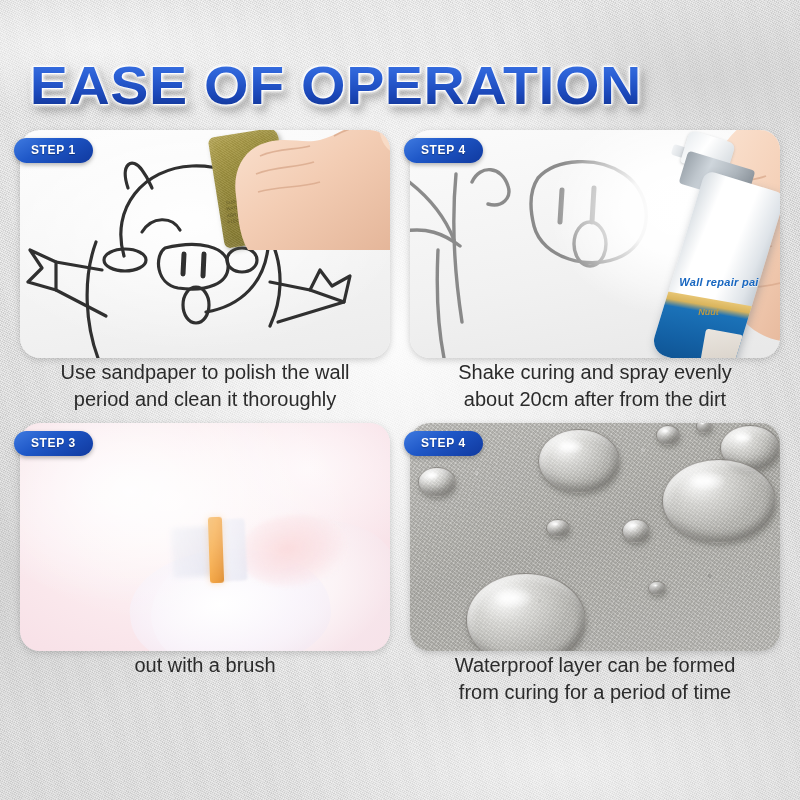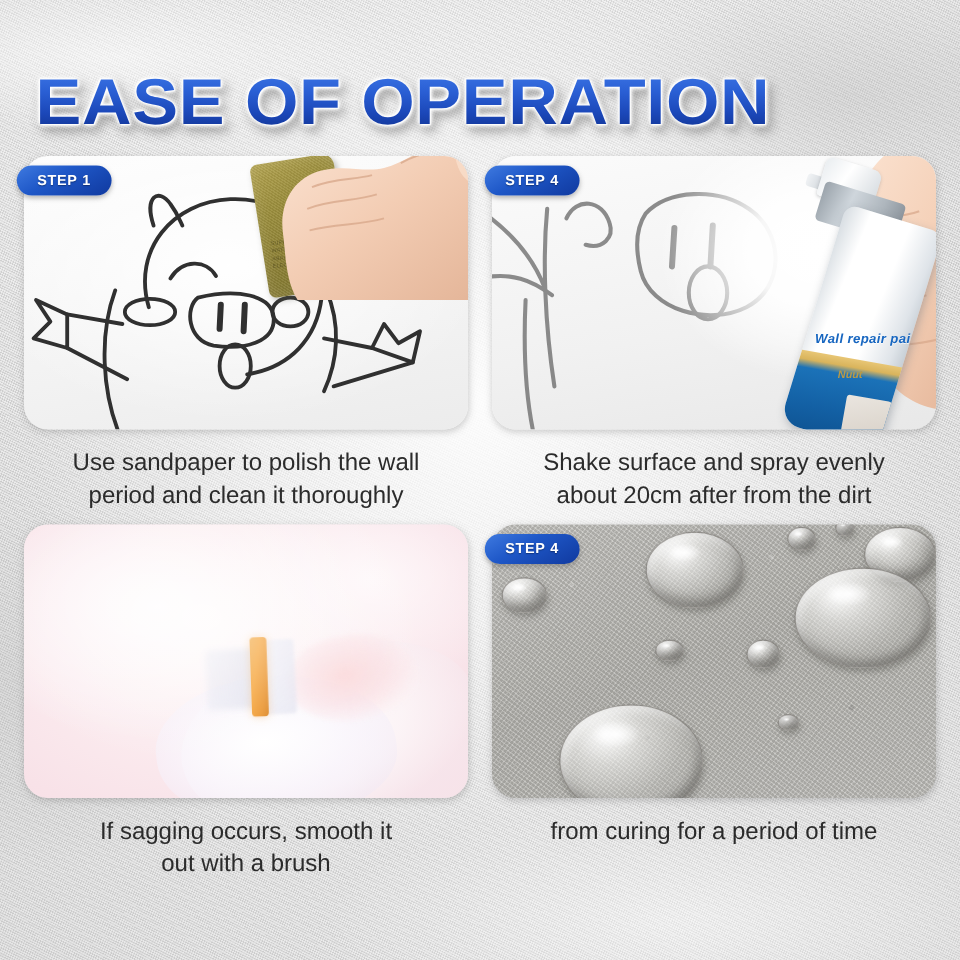--- a/index.html
+++ b/index.html
@@ -111,21 +111,21 @@
     color: #ffffff;
     font-size: 12px;
     font-weight: bold;
     letter-spacing: 0.6px;
     text-shadow: 0 1px 1px rgba(0,0,0,0.35);
     box-shadow: 0 2px 4px rgba(90,90,90,0.45);
     white-space: nowrap;
   }
 
   .caption {
-    margin-top: 15px;
+    margin-top: 1px;
     text-align: center;
     font-size: 20px;
     line-height: 1.35;
     color: #2b2b2b;
     padding: 0 6px;
   }
   .caption .cap-line { display: block; }
 
   
   .p1 { background: linear-gradient(170deg, #fdfdfd 0%, #f4f4f4 55%, #ececec 100%); }
@@ -502,62 +502,63 @@
             <div class="band">
               <div class="swatch"></div>
             </div>
             <div class="can-label">Wall repair paint</div>
             <div class="can-sub">Nuut</div>
           </div>
         </div>
       </div>
 
       <div class="caption">
-        <span class="cap-line">Shake surface and spray evenly</span>
+        <span class="cap-line">Shake curing and spray evenly</span>
         <span class="cap-line">about 20cm after from the dirt</span>
       </div>
 
       <div class="badge">STEP 4</div>
     </div>
 
     <div class="step-cell">
       <div class="panel p3">
         <div class="haze"></div>
         <div class="forearm"></div>
         <div class="sleeve"></div>
         <div class="hand3"></div>
         <div class="bristles"></div>
         <div class="brush-ferrule"></div>
         <div class="brush-handle"></div>
         <div class="bloom"></div>
       </div>
 
       <div class="caption">
-        <span class="cap-line">If sagging occurs, smooth it</span>
         <span class="cap-line">out with a brush</span>
       </div>
 
+      <div class="badge">STEP 3</div>
     </div>
 
     <div class="step-cell">
       <div class="panel p4" id="droplet-panel">
 
       <div class="drop" style="left: 128px; top: 6px; width: 80px; height: 62px;"></div>
           <div class="drop" style="left: 246px; top: 2px; width: 22px; height: 18px;"></div>
           <div class="drop" style="left: 286px; top: -4px; width: 14px; height: 12px;"></div>
           <div class="drop" style="left: 310px; top: 2px; width: 58px; height: 44px;"></div>
           <div class="drop" style="left: 252px; top: 36px; width: 112px; height: 82px;"></div>
           <div class="drop" style="left: 8px; top: 44px; width: 36px; height: 28px;"></div>
           <div class="drop" style="left: 212px; top: 96px; width: 26px; height: 22px;"></div>
           <div class="drop" style="left: 136px; top: 96px; width: 22px; height: 16px;"></div>
           <div class="drop" style="left: 56px; top: 150px; width: 118px; height: 92px;"></div>
           <div class="drop" style="left: 238px; top: 158px; width: 16px; height: 12px;"></div>
         </div>
 
       <div class="caption">
+        <span class="cap-line">Waterproof layer can be formed</span>
         <span class="cap-line">from curing for a period of time</span>
       </div>
 
       <div class="badge">STEP 4</div>
     </div>
 
   </div>
 </div>
 
 </body></html>

